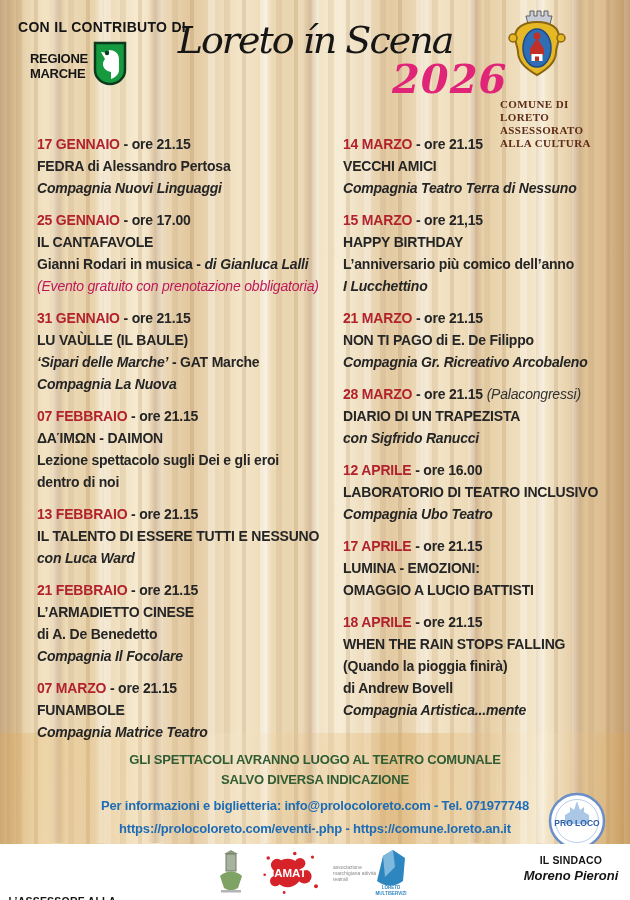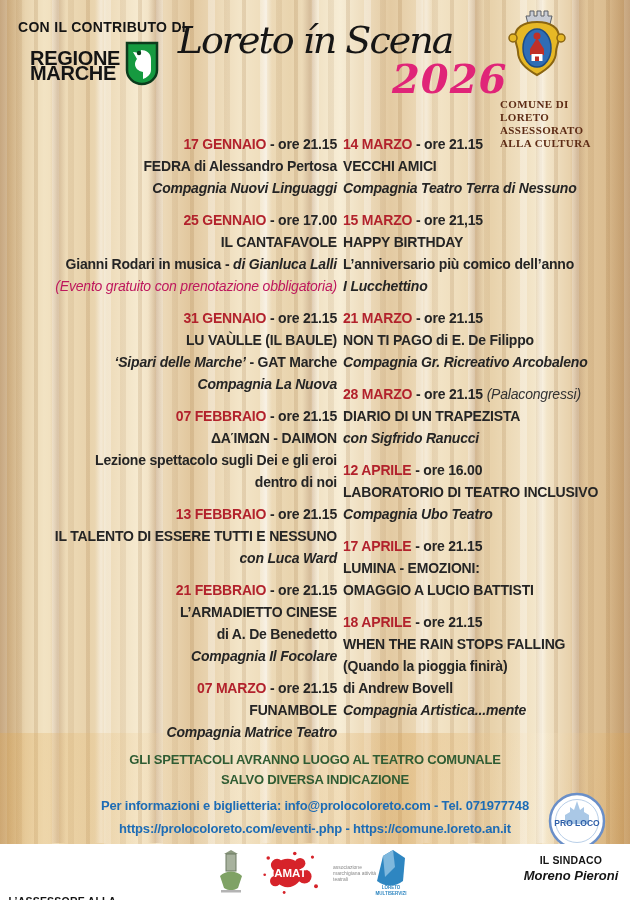--- a/index.html
+++ b/index.html
@@ -22,34 +22,34 @@
     background:linear-gradient(90deg,rgba(125,70,28,0),rgba(125,70,28,.22),rgba(125,70,28,0));}
   .streak{position:absolute;top:0;height:843px;width:12px;z-index:1;
     background:linear-gradient(90deg,rgba(255,255,255,0),rgba(255,255,255,.45),rgba(255,255,255,0));}
   .sheen{position:absolute;left:0;right:0;top:733px;height:112px;z-index:1;
     background:linear-gradient(95deg, rgba(222,168,82,.30), rgba(255,248,228,.12) 35%, rgba(218,160,75,.32) 65%, rgba(255,246,224,.15) 85%, rgba(214,156,70,.30));}
   .abs{position:absolute;z-index:2;}
 
   
   .contributo{left:18px;top:19px;font-size:14px;font-weight:bold;letter-spacing:.3px;color:#141414;}
   .regione{left:30px;top:41px;display:flex;align-items:center;gap:5px;}
-  .regione .rname{font-size:20px;line-height:15px;font-weight:bold;letter-spacing:-.3px;color:#141414;}
+  .regione .rname{font-size:13px;line-height:15px;font-weight:bold;letter-spacing:-.3px;color:#141414;}
   .title{left:135px;top:10px;width:360px;text-align:center;
     font-family:"DejaVu Serif","Liberation Serif",serif;font-style:italic;font-size:38px;line-height:60px;
     color:#161616;letter-spacing:-2px;white-space:nowrap;}
   .year{left:392px;top:56px;width:112px;text-align:center;
     font-family:"DejaVu Serif","Liberation Serif",serif;font-style:italic;font-weight:bold;
     font-size:40px;line-height:46px;color:#e02478;letter-spacing:1px;}
   .crest-block{right:12px;top:6px;width:118px;text-align:left;}
   .crest-block .ctext{font-family:"Liberation Serif","DejaVu Serif",serif;font-weight:bold;
     color:#5d2b15;font-size:11px;line-height:13px;letter-spacing:.4px;text-transform:uppercase;}
 
   
   .col{top:133px;width:300px;}
-  .col-left{left:37px;text-align:right;}
+  .col-left{left:37px;}
   .col-right{left:343px;}
   .event{margin-bottom:10px;font-size:14px;line-height:22px;letter-spacing:-.2px;}
   .line{white-space:nowrap;}
   .date{color:#b2222c;font-weight:bold;}
   .time{font-weight:bold;color:#252525;}
   .time-note{font-style:italic;font-weight:normal;color:#333;}
   .b{font-weight:bold;}
   .bi{font-weight:bold;font-style:italic;}
   .i{font-style:italic;font-weight:normal;color:#be185d;}
 

